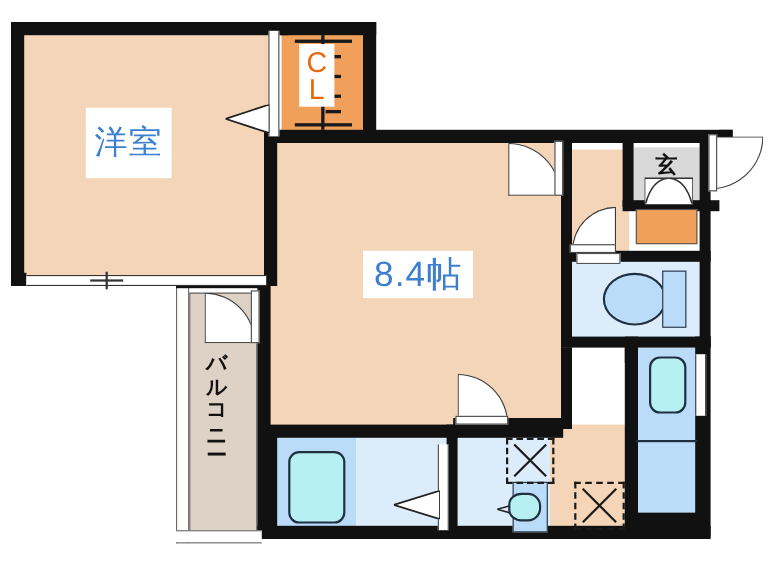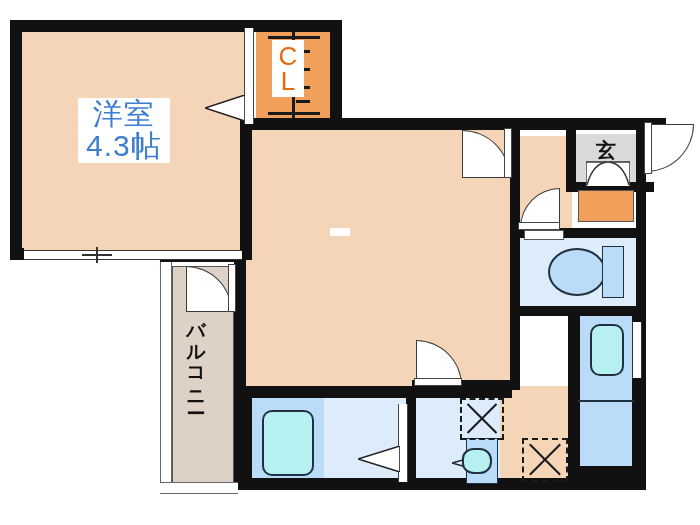--- a/index.html
+++ b/index.html
@@ -296,25 +296,25 @@
   <div class="b" style="left:578px; top:400px; width:56px; height:2px; background:#203040;"></div>
 
   <div class="tub" style="left:262px; top:410px; width:52px; height:66px;"></div>
 
   <div class="basin-body" style="left:466px; top:438px; width:32px; height:46px;"></div>
   <div class="basin-bowl" style="left:462px; top:448px; width:30px; height:26px;"></div>
 
   <div class="dashbox" style="left:460px; top:398px; width:44px; height:42px;"></div>
   <div class="dashbox" style="left:522px; top:438px; width:46px; height:44px;"></div>
 
-  <div class="label lbl-room" style="left:78px; top:98px; padding:0 8px;">
+  <div class="label lbl-room" style="left:78px; top:98px; padding:16px 8px;">
     <span class="big">洋室</span>
-    <span class="big">4.3帖</span>
   </div>
 
   <div class="label lbl-ldk" style="left:330px; top:228px; padding:4px 10px;">
+    <span class="big">8.4帖</span>
   </div>
 
   <div class="lbl-genkan" style="left:590px; top:140px; width:32px;">玄</div>
 
   <div class="lbl-balcony" style="left:183px; top:308px;">バルコニー</div>
 
 </div>
 
 </body></html>

